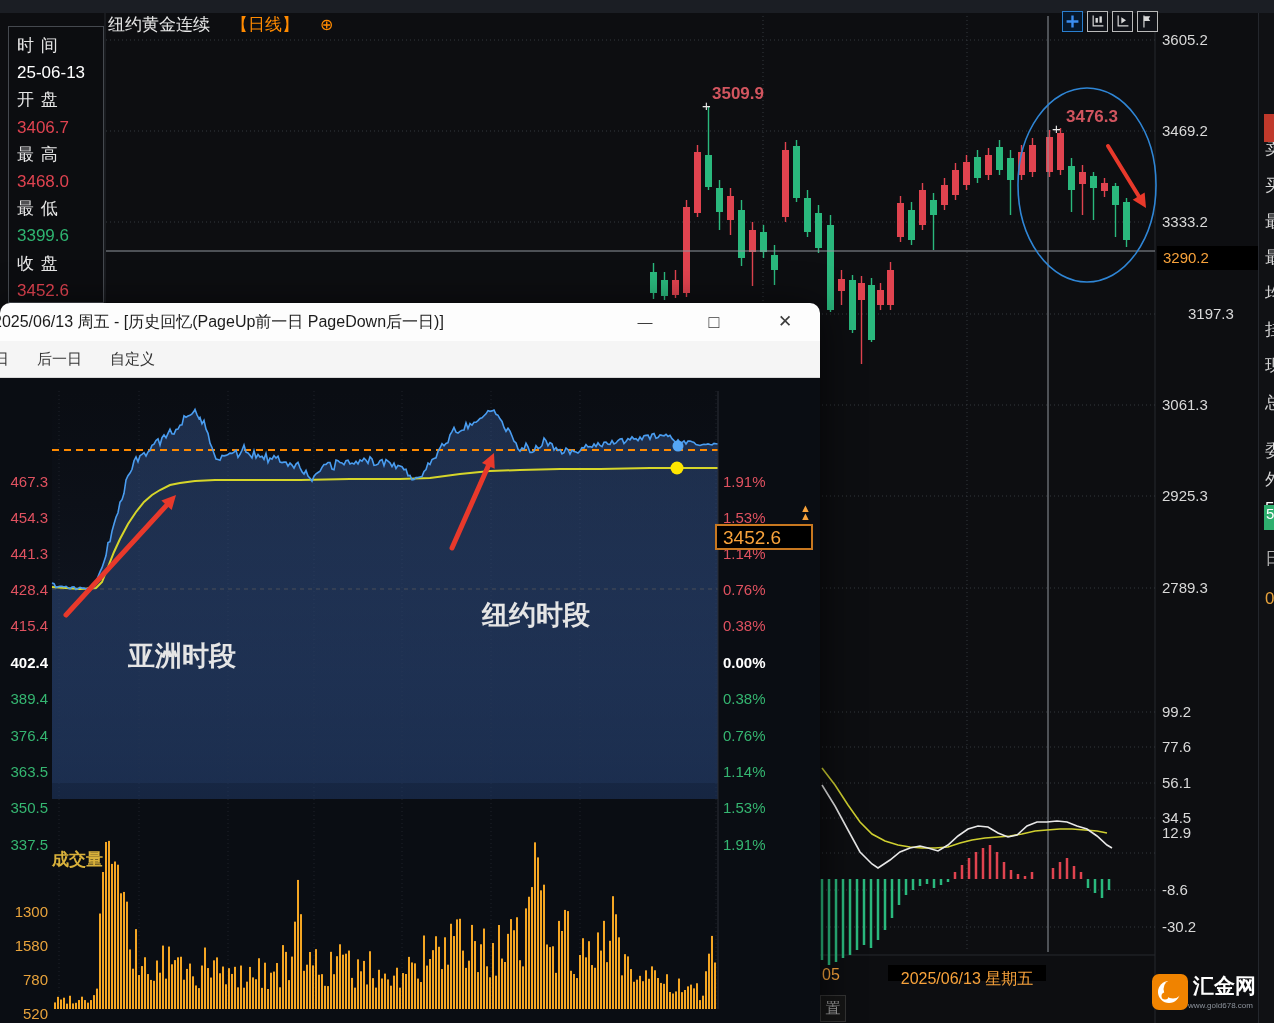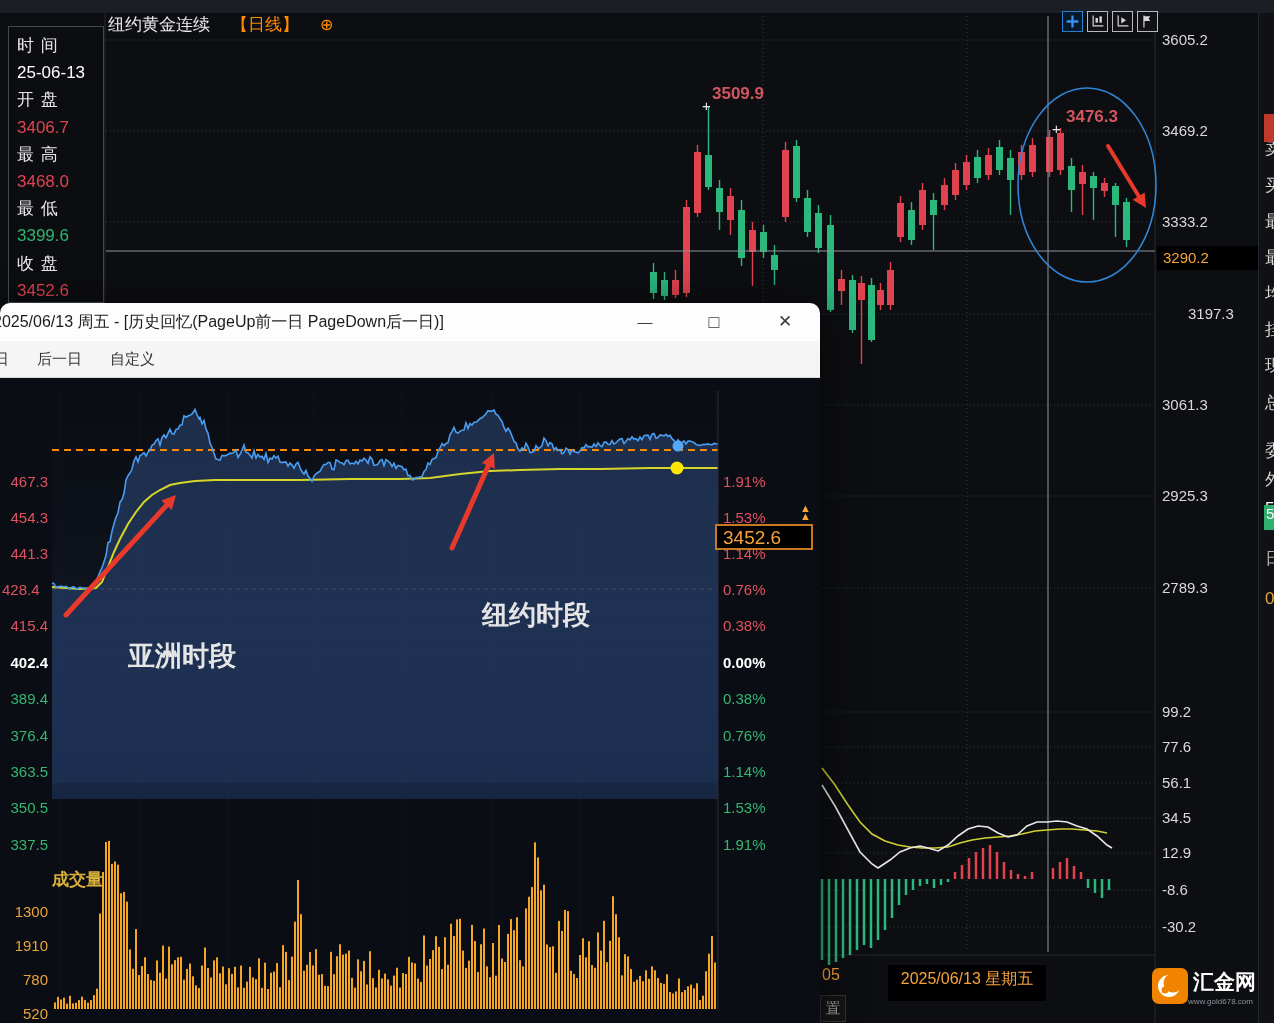--- a/index.html
+++ b/index.html
@@ -28,26 +28,26 @@
   .qv-w{color:#ffffff;letter-spacing:0;}
   
   .ax{position:absolute;left:1162px;font-size:15px;color:#d9d9d9;}
   .ax-hl{position:absolute;left:1157px;width:101px;height:24px;background:#000;
          color:#f7a23b;font-size:15px;line-height:24px;padding-left:6px;box-sizing:border-box;}
   
   #rstrip{left:1258px;top:13px;width:16px;height:1010px;border-left:1px solid #24272d;
           background:#101114;z-index:3;}
   .rchar{position:absolute;left:6px;width:24px;font-size:17px;color:#d6d6d6;}
   
-  #logo{left:1152px;top:962px;width:122px;height:48px;display:flex;align-items:center;z-index:4;}
+  #logo{left:1152px;top:962px;width:122px;height:48px;display:flex;align-items:flex-end;z-index:4;}
   #logo .txt{margin-left:5px;color:#fff;font-size:21px;font-weight:bold;line-height:30px;}
   #logo .url{color:#8d939c;font-size:8px;}
   
   #date-partial{left:822px;top:966px;color:#f7a23b;font-size:16px;z-index:2;}
-  #date-box{left:888px;top:965px;width:158px;height:36px;background:#000;color:#f7a23b;
+  #date-box{left:888px;top:965px;width:158px;height:16px;background:#000;color:#f7a23b;
             font-size:16px;line-height:27px;text-align:center;z-index:2;}
   #corner-btn{left:820px;top:995px;width:24px;height:25px;background:#151515;border:1px solid #333;
               color:#9a9a9a;font-size:15px;line-height:24px;text-align:center;z-index:2;}
   
   #win{left:0;top:303px;width:820px;height:720px;z-index:10;border-radius:10px 10px 0 0;
        overflow:hidden;box-shadow:0 6px 40px rgba(0,0,0,.65);background:#0a0d13;}
   #win-titlebar{position:relative;height:38px;background:#fdfdfd;display:flex;align-items:center;}
   #win-title{margin-left:-7px;font-size:16px;color:#1c1c1c;white-space:nowrap;}
   .win-btn{position:absolute;top:0;width:46px;height:38px;text-align:center;line-height:38px;
            color:#3c3c3c;font-size:15px;}
@@ -55,21 +55,21 @@
                display:flex;align-items:center;font-size:15px;color:#333;}
   .menu-item{margin-right:28px;white-space:nowrap;}
   #win-chart{position:relative;height:674px;background:#0a0d13;}
   .ov-lab{position:absolute;font-size:15px;}
   .c-r{color:#e05260;} .c-g{color:#35b671;} .c-w{color:#ffffff;font-weight:bold;}
   #price-box{position:absolute;left:715px;top:146px;width:98px;height:26px;background:#000;
              border:2px solid #c87820;color:#f7a23b;font-size:19px;line-height:24px;
              padding-left:6px;box-sizing:border-box;}
   #price-marker{position:absolute;left:800px;top:126px;color:#f7a23b;font-size:11px;line-height:8px;}
   .session{position:absolute;color:#e5e5e5;font-size:27px;font-weight:bold;}
-  #vol-title{position:absolute;left:52px;top:490px;color:#d9b13b;font-size:17px;font-weight:bold;}
+  #vol-title{position:absolute;left:52px;top:470px;color:#d9b13b;font-size:17px;font-weight:bold;}
   .vol-ax{position:absolute;left:14px;width:34px;text-align:right;color:#e8a33c;font-size:15px;}
   svg{display:block;}
 </style>
 </head>
 <body>
 
 <div id="screen">
   <div class="abs" id="topstrip"></div>
 
   <svg id="main-svg" class="abs" style="left:0;top:0;z-index:1" width="1274" height="1023" viewBox="0 0 1274 1023">
@@ -290,21 +290,21 @@
       <div class="ax" style="left: 1162px; top: 122px;">3469.2</div>
       <div class="ax" style="left: 1162px; top: 213px;">3333.2</div>
       <div class="ax" style="left: 1188px; top: 305px;">3197.3</div>
       <div class="ax" style="left: 1162px; top: 396px;">3061.3</div>
       <div class="ax" style="left: 1162px; top: 487px;">2925.3</div>
       <div class="ax" style="left: 1162px; top: 579px;">2789.3</div>
       <div class="ax" style="left: 1162px; top: 703px;">99.2</div>
       <div class="ax" style="left: 1162px; top: 738px;">77.6</div>
       <div class="ax" style="left: 1162px; top: 774px;">56.1</div>
       <div class="ax" style="left: 1162px; top: 809px;">34.5</div>
-      <div class="ax" style="left: 1162px; top: 844px;">12.9</div>
+      <div class="ax" style="left: 1162px; top: 824px;">12.9</div>
       <div class="ax" style="left: 1162px; top: 881px;">-8.6</div>
       <div class="ax" style="left: 1162px; top: 918px;">-30.2</div>
     </div>
 
   <div class="abs ax-hl" id="axis-highlight" style="top:246px;z-index:2;">3290.2</div>
 
   <div class="abs" id="date-partial">05</div>
   <div class="abs" id="date-box">2025/06/13 星期五</div>
   <div class="abs" id="corner-btn">置</div>
 
@@ -605,41 +605,41 @@
           <circle cx="677" cy="467" r="6.5" fill="#ffe600"></circle>
           <line x1="66" y1="614" x2="166.53985520075716" y2="504.32015796281036" stroke="#e8392b" stroke-width="5" stroke-linecap="round"></line>
           <polygon points="176,494 171.69993418216234,509.05023036243176 161.37977621935198,499.59008556318895" fill="#e8392b"></polygon>
           <line x1="452" y1="547" x2="488.339083753488" y2="464.80445341472944" stroke="#e8392b" stroke-width="5" stroke-linecap="round"></line>
           <polygon points="494,452 494.74131046085273,467.63491153798543 481.9368570461233,461.97399529147344" fill="#e8392b"></polygon>
         </svg>
       <div id="ov-labels" class="abs" style="left:0;top:0;width:820px;height:646px;pointer-events:none;">
           <div class="ov-lab c-r" style="left: 2px; top: 95px; width: 46px; text-align: right;">467.3</div>
           <div class="ov-lab c-r" style="left: 2px; top: 131px; width: 46px; text-align: right;">454.3</div>
           <div class="ov-lab c-r" style="left: 2px; top: 167px; width: 46px; text-align: right;">441.3</div>
-          <div class="ov-lab c-r" style="left: 2px; top: 203px; width: 46px; ">428.4</div>
+          <div class="ov-lab c-r" style="left: 2px; top: 203px; width: 46px; text-align: right;">428.4</div>
           <div class="ov-lab c-r" style="left: 2px; top: 239px; width: 46px; text-align: right;">415.4</div>
           <div class="ov-lab c-w" style="left: 2px; top: 276px; width: 46px; text-align: right;">402.4</div>
           <div class="ov-lab c-g" style="left: 2px; top: 312px; width: 46px; text-align: right;">389.4</div>
           <div class="ov-lab c-g" style="left: 2px; top: 349px; width: 46px; text-align: right;">376.4</div>
           <div class="ov-lab c-g" style="left: 2px; top: 385px; width: 46px; text-align: right;">363.5</div>
           <div class="ov-lab c-g" style="left: 2px; top: 421px; width: 46px; text-align: right;">350.5</div>
           <div class="ov-lab c-g" style="left: 2px; top: 458px; width: 46px; text-align: right;">337.5</div>
           <div class="ov-lab c-r" style="left: 723px; top: 95px;">1.91%</div>
           <div class="ov-lab c-r" style="left: 723px; top: 131px;">1.53%</div>
           <div class="ov-lab c-r" style="left: 723px; top: 167px;">1.14%</div>
           <div class="ov-lab c-r" style="left: 723px; top: 203px;">0.76%</div>
           <div class="ov-lab c-r" style="left: 723px; top: 239px;">0.38%</div>
           <div class="ov-lab c-w" style="left: 723px; top: 276px;">0.00%</div>
           <div class="ov-lab c-g" style="left: 723px; top: 312px;">0.38%</div>
           <div class="ov-lab c-g" style="left: 723px; top: 349px;">0.76%</div>
           <div class="ov-lab c-g" style="left: 723px; top: 385px;">1.14%</div>
           <div class="ov-lab c-g" style="left: 723px; top: 421px;">1.53%</div>
           <div class="ov-lab c-g" style="left: 723px; top: 458px;">1.91%</div>
           <div class="vol-ax" style="top: 525px;">1300</div>
-          <div class="vol-ax" style="top: 559px;">1910</div>
+          <div class="vol-ax" style="top: 559px;">1580</div>
           <div class="vol-ax" style="top: 593px;">780</div>
           <div class="vol-ax" style="top: 627px;">520</div>
           <div class="session" style="left: 128px; top: 260px;">亚洲时段</div>
           <div class="session" style="left: 482px; top: 219px;">纽约时段</div>
         </div>
       <div id="price-box">3452.6</div>
       <div id="price-marker">▲<br>▲</div>
       <div id="vol-title">成交量</div>
     </div>
   </div>

